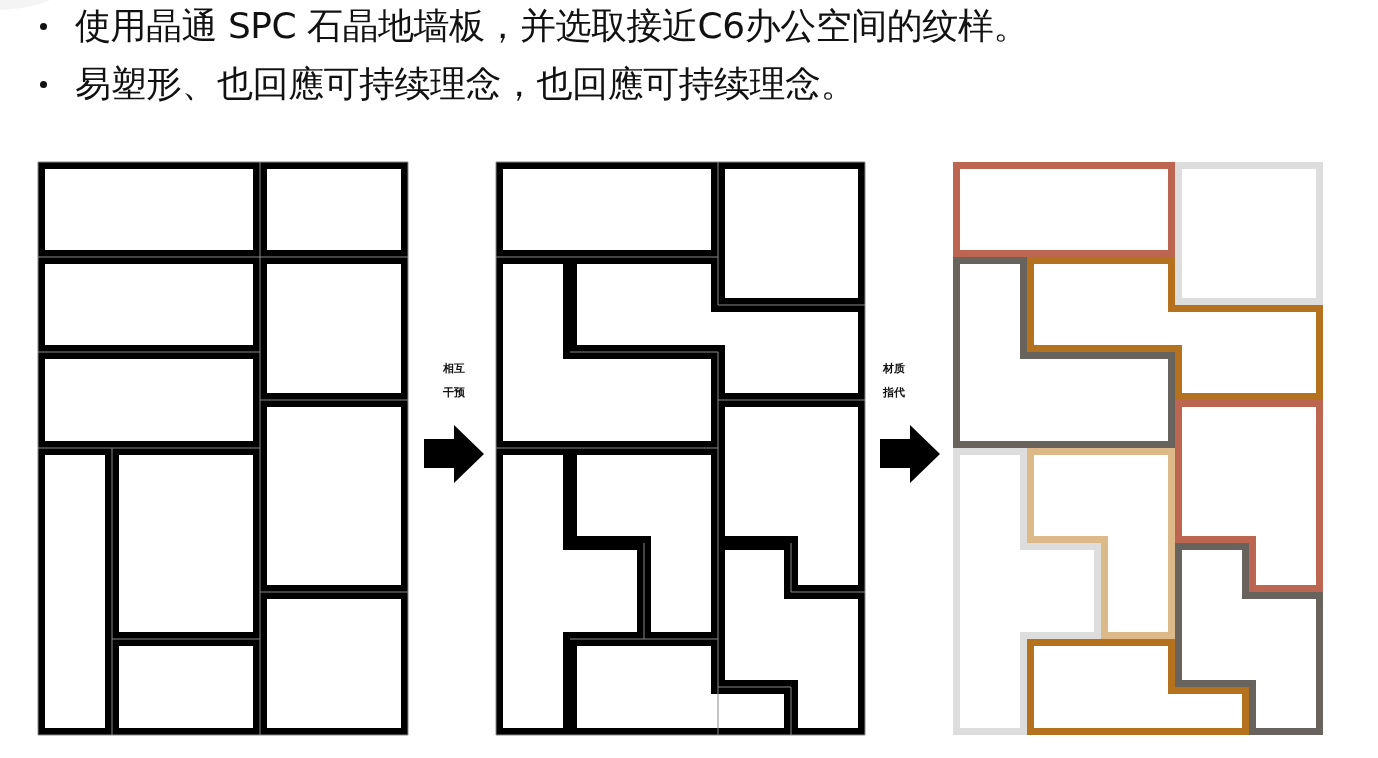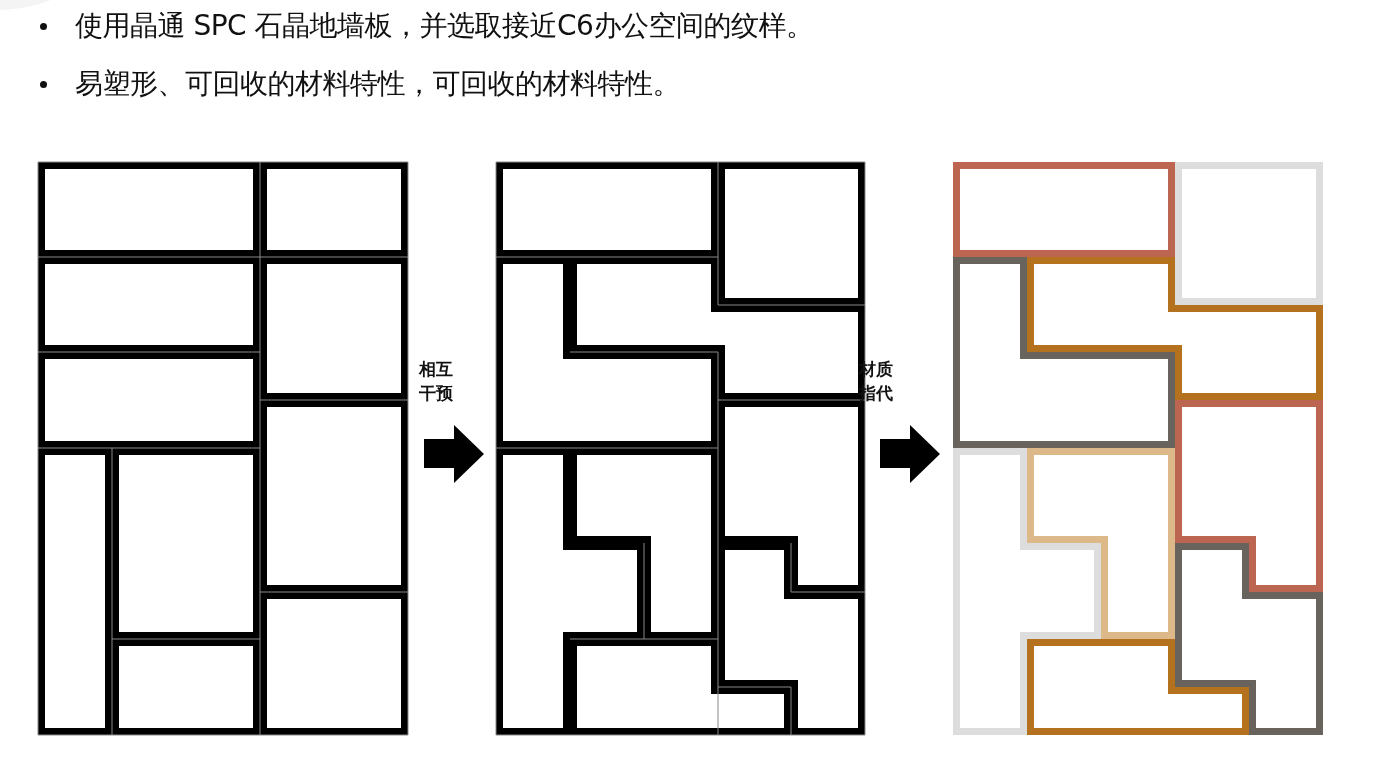--- a/index.html
+++ b/index.html
@@ -30,21 +30,21 @@
       width: 1378px;
     }
     .bullet-line {
       position: absolute;
       left: 36px;
       height: 40px;
       display: flex;
       align-items: center;
       white-space: nowrap;
       color: #111111;
-      font-size: 28px;
+      font-size: 36px;
       letter-spacing: -0.5px;
     }
     .bullet-line.l1 { top: 6px; }
     .bullet-line.l2 { top: 64px; }
     .bullet-dot {
       display: inline-block;
       width: 7px;
       height: 7px;
       border-radius: 50%;
       background: #111;
@@ -52,42 +52,43 @@
       margin-right: 28px;
     }
     svg.canvas {
       position: absolute;
       left: 0;
       top: 0;
     }
     .step-label {
       position: absolute;
       width: 70px;
+      text-align: center;
       font-weight: bold;
-      font-size: 17px;
+      font-size: 11px;
       line-height: 24px;
       color: #111;
     }
     .step-label.s1 { left: 419px; top: 357px; }
     .step-label.s2 { left: 859px; top: 357px; }
     .step-label span { display: block; }
   </style>
 </head>
 <body>
 
 <div class="deco-circle"></div>
 
 <div class="bullets">
   <div class="bullet-line l1">
     <span class="bullet-dot"></span>
     <span>使用晶通 SPC 石晶地墙板，并选取接近C6办公空间的纹样。</span>
   </div>
   <div class="bullet-line l2">
     <span class="bullet-dot"></span>
-    <span>易塑形、可回收的材料特性，可回收的材料特性。</span>
+    <span>易塑形、也回應可持续理念，也回應可持续理念。</span>
   </div>
 </div>
 
 <svg class="canvas" width="1378" height="758" viewBox="0 0 1378 758" xmlns="http://www.w3.org/2000/svg">
   <defs>
 
     <clipPath id="c1a">
         <polygon points="38,162 260,162 260,257 38,257"></polygon>
       </clipPath>
     <clipPath id="c1b">

